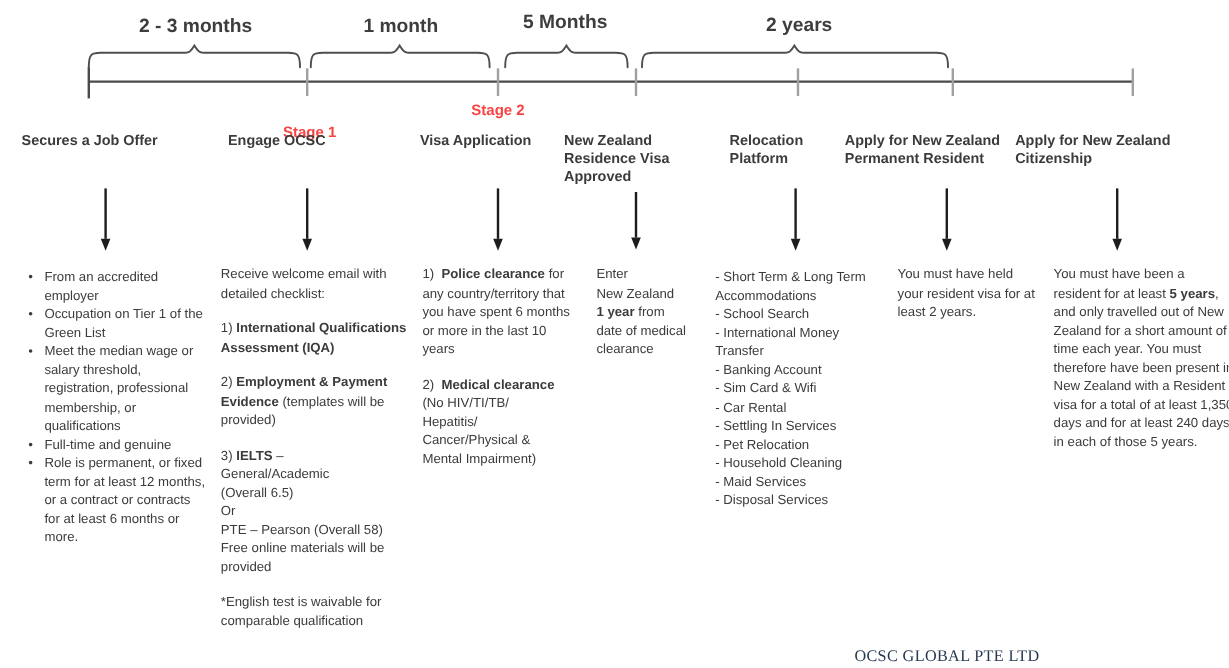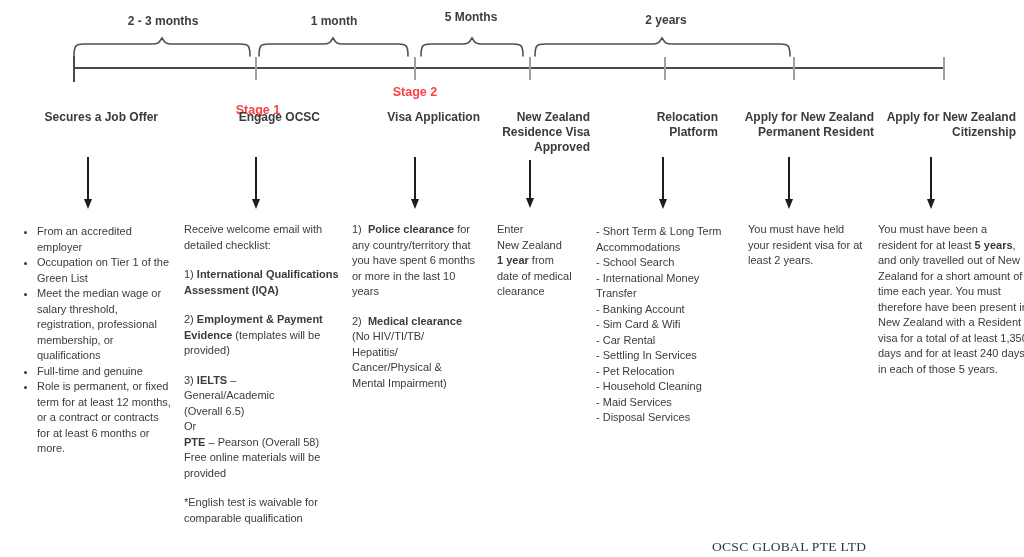--- a/index.html
+++ b/index.html
@@ -9,38 +9,38 @@
     width: 1024px;
     height: 557px;
     background: #ffffff;
     font-family: "Liberation Sans", sans-serif;
     color: #3b3b3b;
     overflow: hidden;
   }
   .dur {
     position: absolute;
     transform: translateX(-50%);
-    font-size: 12px;
+    font-size: 16px;
     font-weight: 700;
     color: #3d3d3d;
     white-space: nowrap;
   }
   .stage {
     position: absolute;
     transform: translateX(-50%);
     font-size: 12.5px;
     font-weight: 700;
     color: #fb4242;
     white-space: nowrap;
   }
   .hdr {
     position: absolute;
     font-size: 12px;
     font-weight: 700;
-    text-align: right;
+    text-align: left;
     white-space: pre-line;
     line-height: 15px;
     color: #3b3b3b;
   }
   .arrow {
     position: absolute;
     display: flex;
     flex-direction: column;
     align-items: center;
     transform: translateX(-50%);
@@ -157,21 +157,21 @@
   </div>
 
   <div class="body-text" style="left:184px; top:222px; width:158px;">
     <p class="rich"><span>Receive welcome email with detailed checklist:</span></p>
     <p class="rich"><span>1) </span><span style="font-weight: 700;">International Qualifications Assessment (IQA)</span></p>
     <p class="rich"><span>2) </span><span style="font-weight: 700;">Employment &amp; Payment Evidence</span><span> (templates will be provided)</span></p>
     <p class="rich"><span>3) </span><span style="font-weight: 700;">IELTS</span><span> –
 General/Academic
 (Overall 6.5)
 Or
-</span><span style="font-weight: 700;">PTE</span><span> – Pearson (Overall 58)
+</span><span style="font-weight: 400;">PTE</span><span> – Pearson (Overall 58)
 Free online materials will be provided</span></p>
     <p class="rich"><span>*English test is waivable for comparable qualification</span></p>
   </div>
 
   <div class="body-text" style="left:352px; top:222px; width:126px;">
     <p class="rich"><span>1)  </span><span style="font-weight: 700;">Police clearance</span><span> for any country/territory that you have spent 6 months or more in the last 10 years</span></p>
     <p class="rich"><span>2)  </span><span style="font-weight: 700;">Medical clearance</span><span>
 (No HIV/TI/TB/
 Hepatitis/
 Cancer/Physical &amp;

